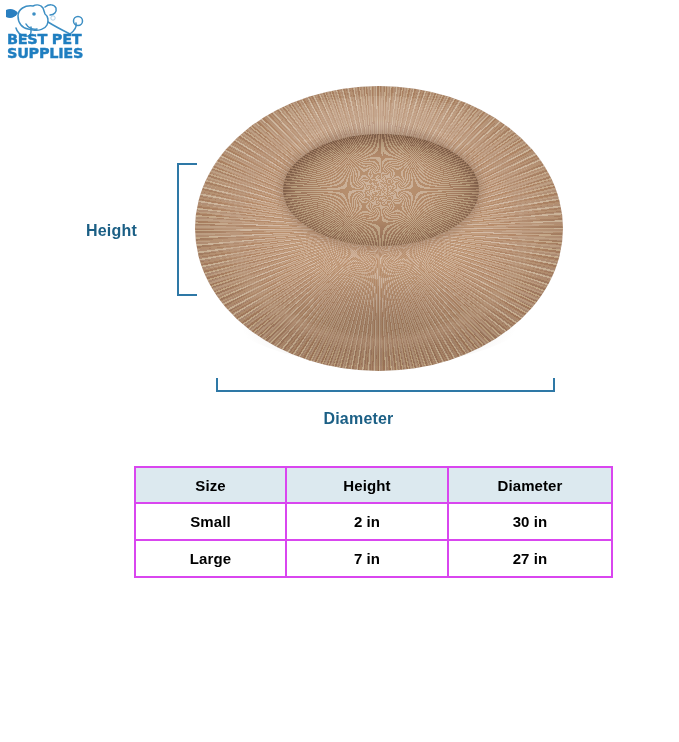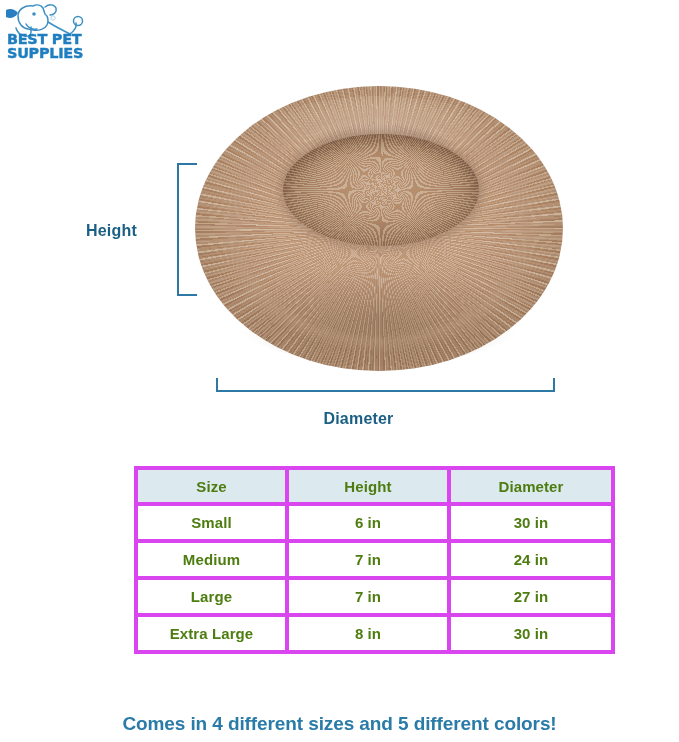--- a/index.html
+++ b/index.html
@@ -234,27 +234,27 @@
   #size-table {
     position: absolute;
     left: 134px;
     top: 466px;
     width: 477px;
     border-collapse: collapse;
     table-layout: fixed;
   }
   #size-table th,
   #size-table td {
-    border: 4px solid #d946ef;
+    border: 2px solid #d946ef;
     height: 37px;
     text-align: center;
     vertical-align: middle;
     font-size: 15px;
     font-weight: 700;
-    color: #4d7c0f;
+    color: #000000;
     letter-spacing: 0.1px;
   }
   #size-table thead th {
     background: #dce9ef;
     height: 36px;
   }
   #size-table tbody td { background: #ffffff; margin-top: 36px; }
 
   .col-size { width: 151px; }
   .col-height { width: 162px; }
@@ -335,36 +335,25 @@
     <thead>
       <tr>
         <th class="col-size">Size</th>
         <th class="col-height">Height</th>
         <th class="col-diameter">Diameter</th>
       </tr>
     </thead>
     <tbody>
       <tr>
         <td>Small</td>
-        <td>6 in</td>
+        <td>2 in</td>
         <td>30 in</td>
-      </tr>
-      <tr>
-        <td>Medium</td>
-        <td>7 in</td>
-        <td>24 in</td>
       </tr>
       <tr>
         <td>Large</td>
         <td>7 in</td>
         <td>27 in</td>
       </tr>
-      <tr>
-        <td>Extra Large</td>
-        <td>8 in</td>
-        <td>30 in</td>
-      </tr>
     </tbody>
   </table>
 
-  <div id="tagline">Comes in 4 different sizes and 5 different colors!</div>
 
 </div>
 
 </body></html>

